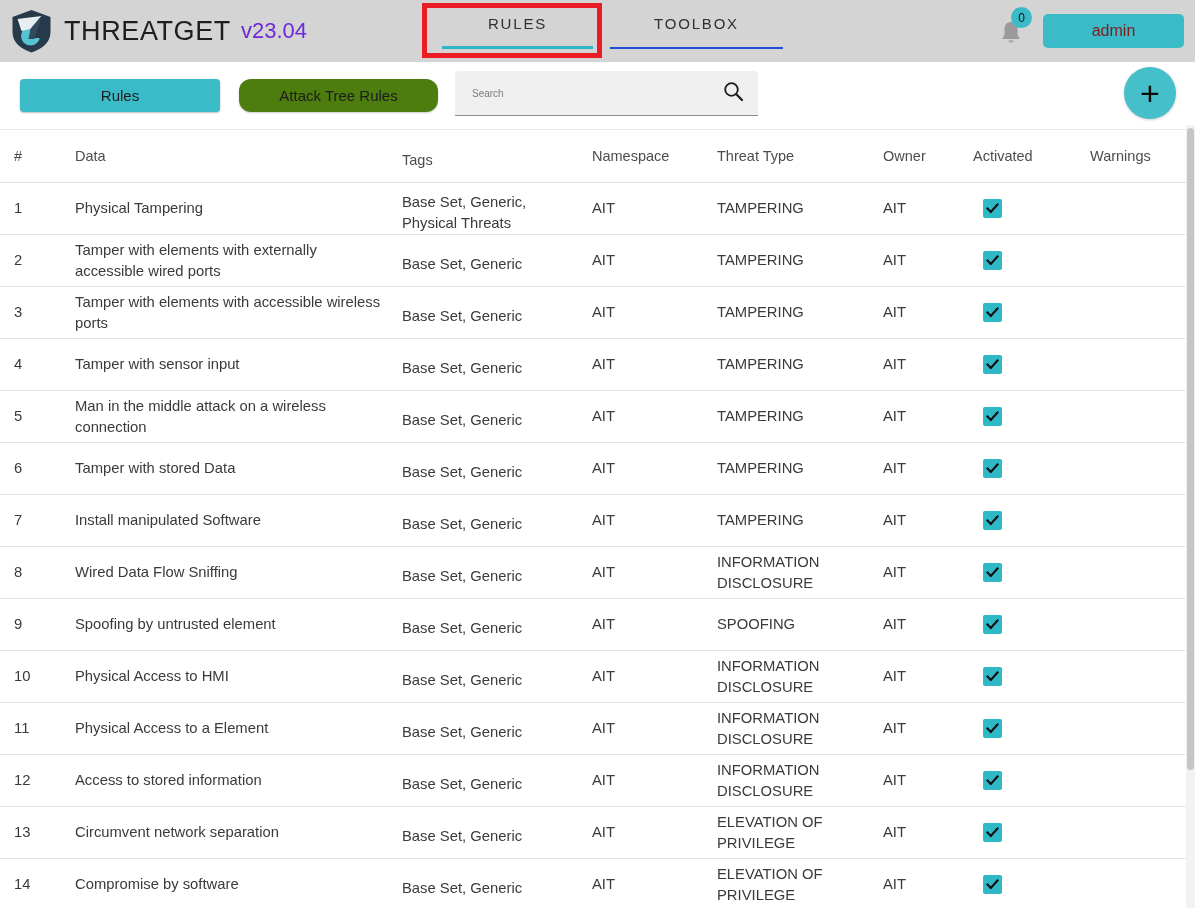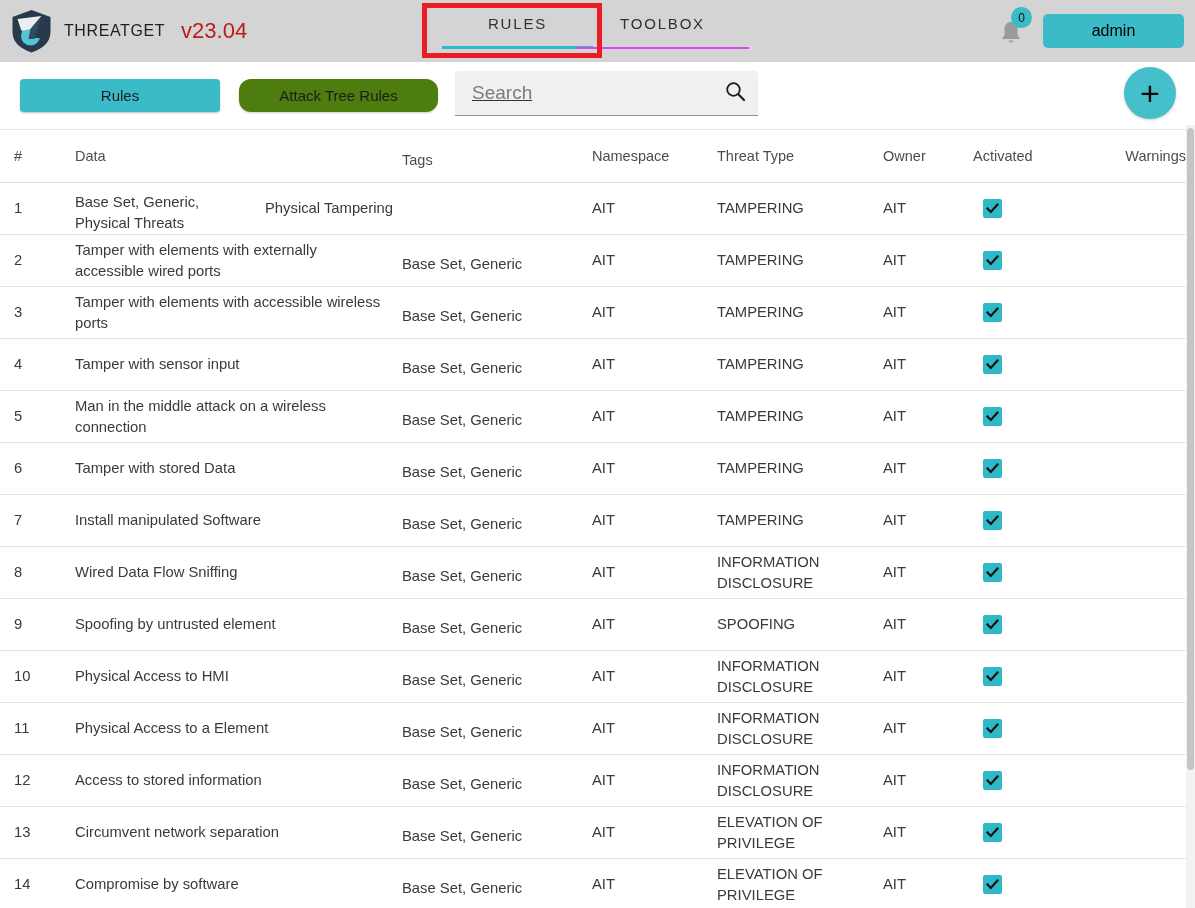--- a/index.html
+++ b/index.html
@@ -12,51 +12,51 @@
   .app { position: relative; width: 1195px; height: 908px; }
 
   
   .topbar {
     position: absolute; top: 0; left: 0;
     width: 1195px; height: 62px;
     background: #d4d4d4;
   }
   .brand { position: absolute; left: 10px; top: 9px; display: flex; align-items: center; }
   .brand svg { display: block; }
-  .brand-text { margin-left: 11px; font-size: 16px; color: #1e1e1e; letter-spacing: 0.6px; }
-  .brand-version { margin-left: 16px; font-size: 22px; color: #b91c1c; }
+  .brand-text { margin-left: 11px; font-size: 27px; color: #1e1e1e; letter-spacing: 0.6px; }
+  .brand-version { margin-left: 10px; font-size: 22px; color: #6d28d9; }
 
   .tab {
     position: absolute; top: 0; height: 49px;
     display: flex; align-items: center; justify-content: center;
     font-size: 15px; letter-spacing: 1.8px; color: #303030;
     cursor: pointer;
   }
   .tab-rules   { left: 442px; width: 151px; border-bottom: 3px solid #2eb8c6; }
-  .tab-toolbox { left: 576px; width: 173px; border-bottom: 2px solid #d946ef; }
+  .tab-toolbox { left: 610px; width: 173px; border-bottom: 2px solid #1d4ed8; }
 
   .annotation-box {
     position: absolute; left: 422px; top: 3px;
     width: 180px; height: 55px;
     border: 5px solid #ec1c24;
     pointer-events: none; z-index: 5;
   }
 
   .bell { position: absolute; left: 999px; top: 20px; width: 24px; height: 26px; cursor: pointer; }
   .bell-badge {
     position: absolute; left: 1011px; top: 7px;
     width: 21px; height: 21px; border-radius: 50%;
     background: #3bbac7; color: #111;
     font-size: 12px; display: flex; align-items: center; justify-content: center;
     z-index: 2;
   }
   .admin-btn {
     position: absolute; left: 1043px; top: 14px;
     width: 141px; height: 34px; border-radius: 5px;
-    background: #3bbac7; color: #000000;
+    background: #3bbac7; color: #7f1d1d;
     font-size: 16px; display: flex; align-items: center; justify-content: center;
     cursor: pointer;
   }
 
   
   .toolbar {
     position: absolute; top: 62px; left: 0;
     width: 1195px; height: 68px;
     background: #ffffff;
     border-bottom: 1px solid #e8e8e8;
@@ -73,21 +73,21 @@
     position: absolute; left: 455px; top: 9px;
     width: 303px; height: 45px;
     background: #f0f0f0;
     border-bottom: 1px solid #8f8f8f;
     border-radius: 4px 4px 0 0;
     display: flex; align-items: center;
   }
   .search-input {
     flex: 1; border: none; outline: none; background: transparent;
     font-family: "Liberation Sans", sans-serif;
-    font-size: 19px; color: #333; padding: 0 8px 0 17px; text-decoration: underline;
+    font-size: 10px; color: #333; padding: 0 8px 0 17px;
   }
   .search-input::placeholder { color: #7b7b7b; }
   .search-icon { margin-right: 14px; display: block; cursor: pointer; }
 
   .fab {
     position: absolute; left: 1124px; top: 5px;
     width: 52px; height: 52px; border-radius: 50%;
     background: #45bfca;
     display: flex; align-items: center; justify-content: center;
     font-size: 34px; font-weight: 300; color: #0c0c0c;
@@ -109,21 +109,21 @@
     line-height: 21px;
   }
   .cell { overflow: hidden; }
   .col-num      { width: 75px;  padding-left: 14px; }
   .col-title    { width: 327px; padding-right: 14px; }
   .col-tags     { width: 190px; padding-right: 10px; margin-top: 8px; }
   .col-ns       { width: 125px; }
   .col-threat   { width: 166px; padding-right: 4px; }
   .col-owner    { width: 90px; }
   .col-act      { width: 117px; }
-  .col-warn     { flex: 1; text-align: right; }
+  .col-warn     { flex: 1; text-align: left; }
 
   .checkbox {
     margin-left: 10px;
     width: 19px; height: 19px; border-radius: 2px;
     background: #2fb9c6;
     display: flex; align-items: center; justify-content: center;
     cursor: pointer;
   }
 
   
@@ -197,22 +197,22 @@
       <div class="cell col-tags">Tags</div>
       <div class="cell col-ns">Namespace</div>
       <div class="cell col-threat">Threat Type</div>
       <div class="cell col-owner">Owner</div>
       <div class="cell col-act">Activated</div>
       <div class="cell col-warn">Warnings</div>
     </div>
     <div>
     <div class="trow">
       <div class="cell col-num">1</div>
+      <div class="cell col-title">Physical Tampering</div>
       <div class="cell col-tags">Base Set, Generic, Physical Threats</div>
-      <div class="cell col-title">Physical Tampering</div>
       <div class="cell col-ns">AIT</div>
       <div class="cell col-threat">TAMPERING</div>
       <div class="cell col-owner">AIT</div>
       <div class="cell col-act">
         <div class="checkbox">
           <svg width="13" height="11" viewBox="0 0 13 11" fill="none">
             <path d="M1.5 5.5 L4.8 9 L11.5 1.5" stroke="#101010" stroke-width="2.1" stroke-linecap="square"></path>
           </svg>
         </div>
       </div>

